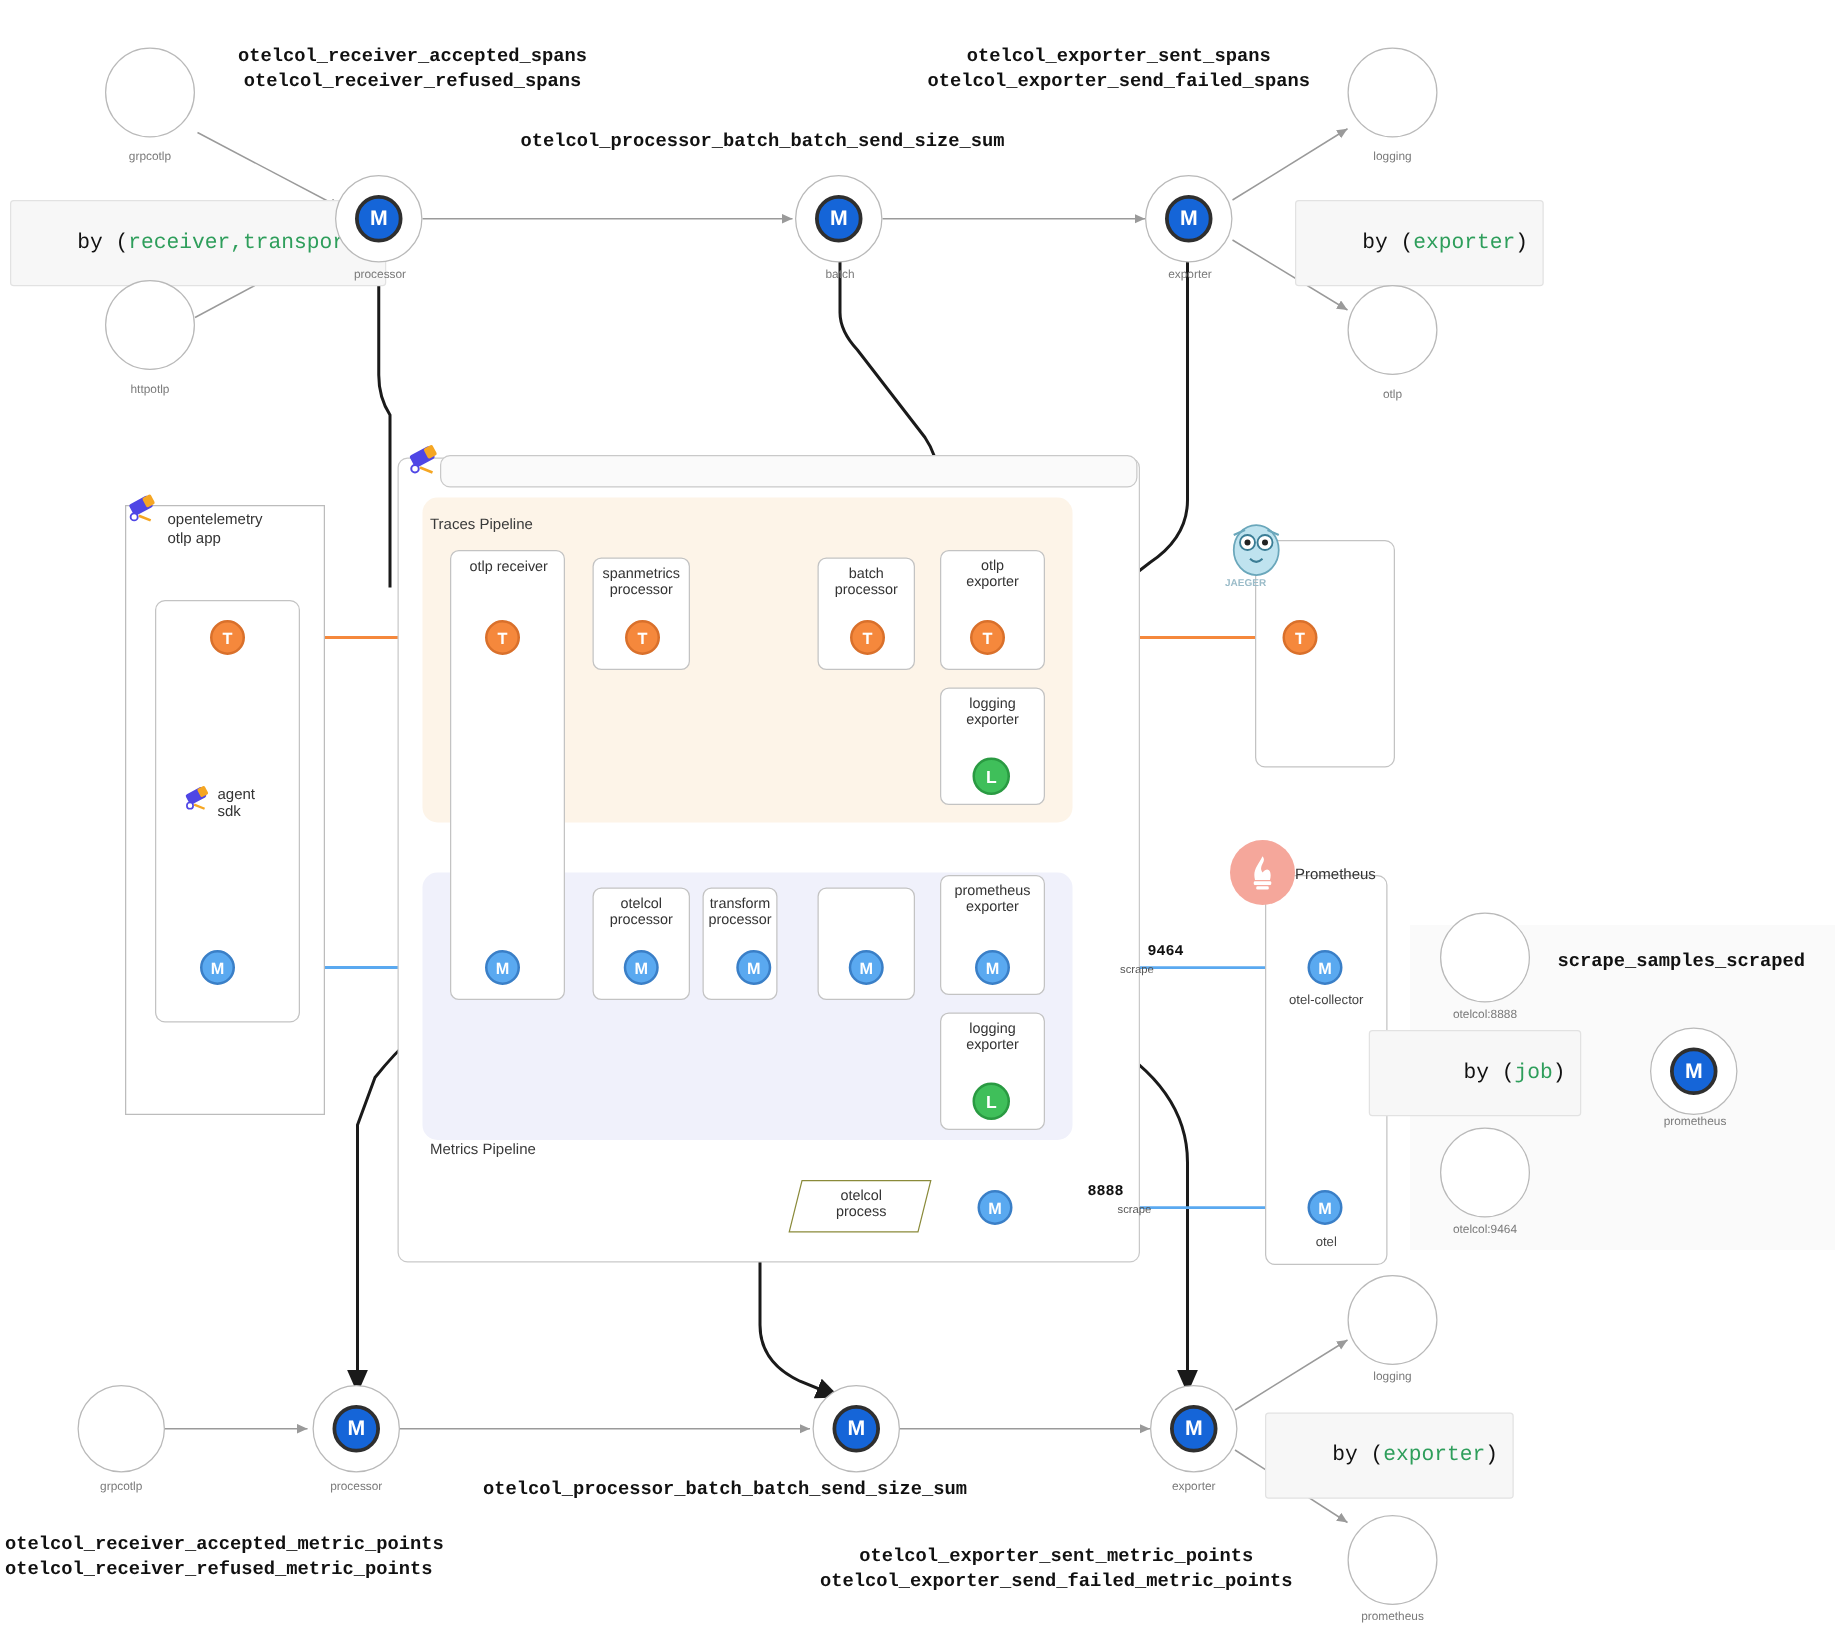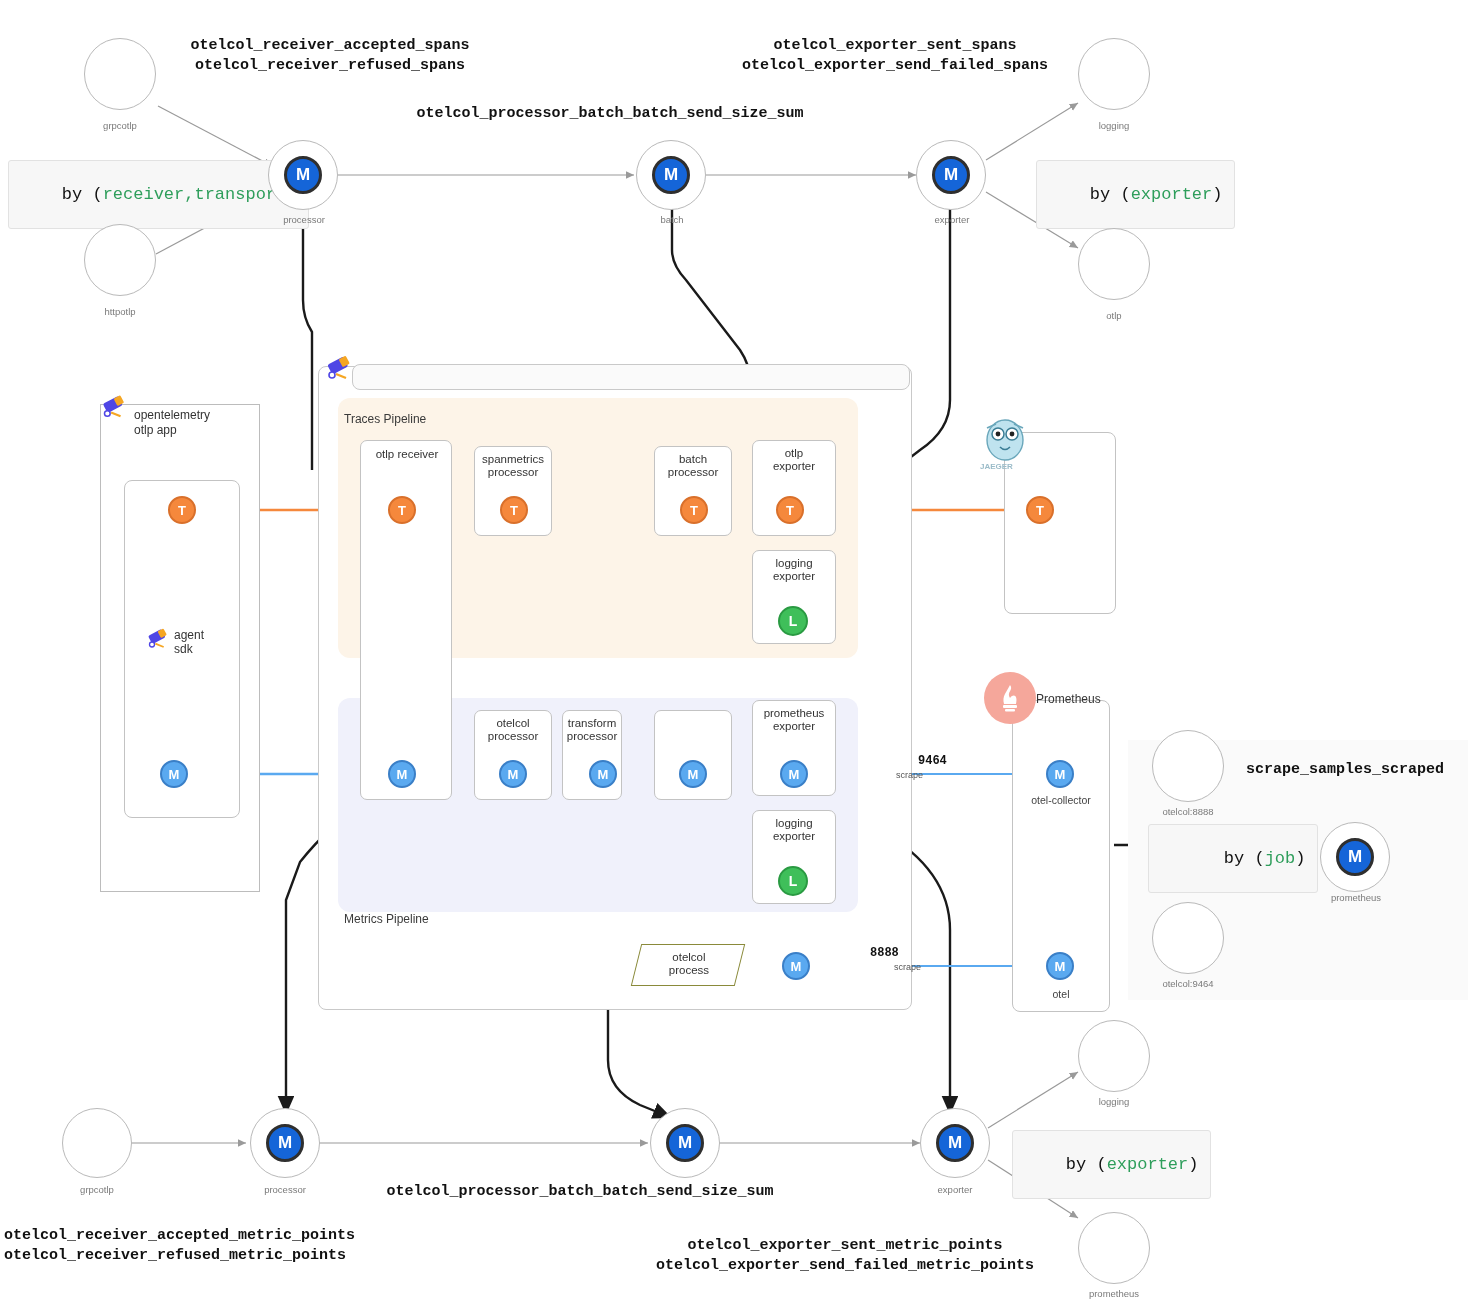--- a/index.html
+++ b/index.html
@@ -433,21 +433,21 @@
 
   <div class="abs big-circle" style="left:1152px; top:902px; width:72px; height:72px;"></div>
   <div class="abs node-caption" style="left:1142px; top:978px; width:92px;">otelcol:9464</div>
 
   <div class="abs big-circle" style="left:1320px; top:822px; width:70px; height:70px;"></div>
   <div class="abs badge m-big" style="left:1336px; top:838px;">M</div>
   <div class="abs node-caption" style="left:1310px; top:892px; width:92px;">prometheus</div>
 
   <div class="abs metric-label" style="left:1222px; top:760px; width:246px;">scrape_samples_scraped</div>
 
-  <div class="abs by-box" style="left:1148px; top:824px;padding-left:34px;">
+  <div class="abs by-box" style="left:1095px; top:824px;padding-left:34px;">
     <span>by (</span><span class="by-key">job</span><span>)</span>
   </div>
 
   <div class="abs big-circle" style="left:62px; top:1108px; width:70px; height:70px;"></div>
   <div class="abs node-caption" style="left:52px; top:1184px; width:90px;">grpcotlp</div>
 
   <div class="abs big-circle" style="left:250px; top:1108px; width:70px; height:70px;"></div>
   <div class="abs badge m-big" style="left:266px; top:1124px;">M</div>
   <div class="abs node-caption" style="left:240px; top:1184px; width:90px;">processor</div>
 

